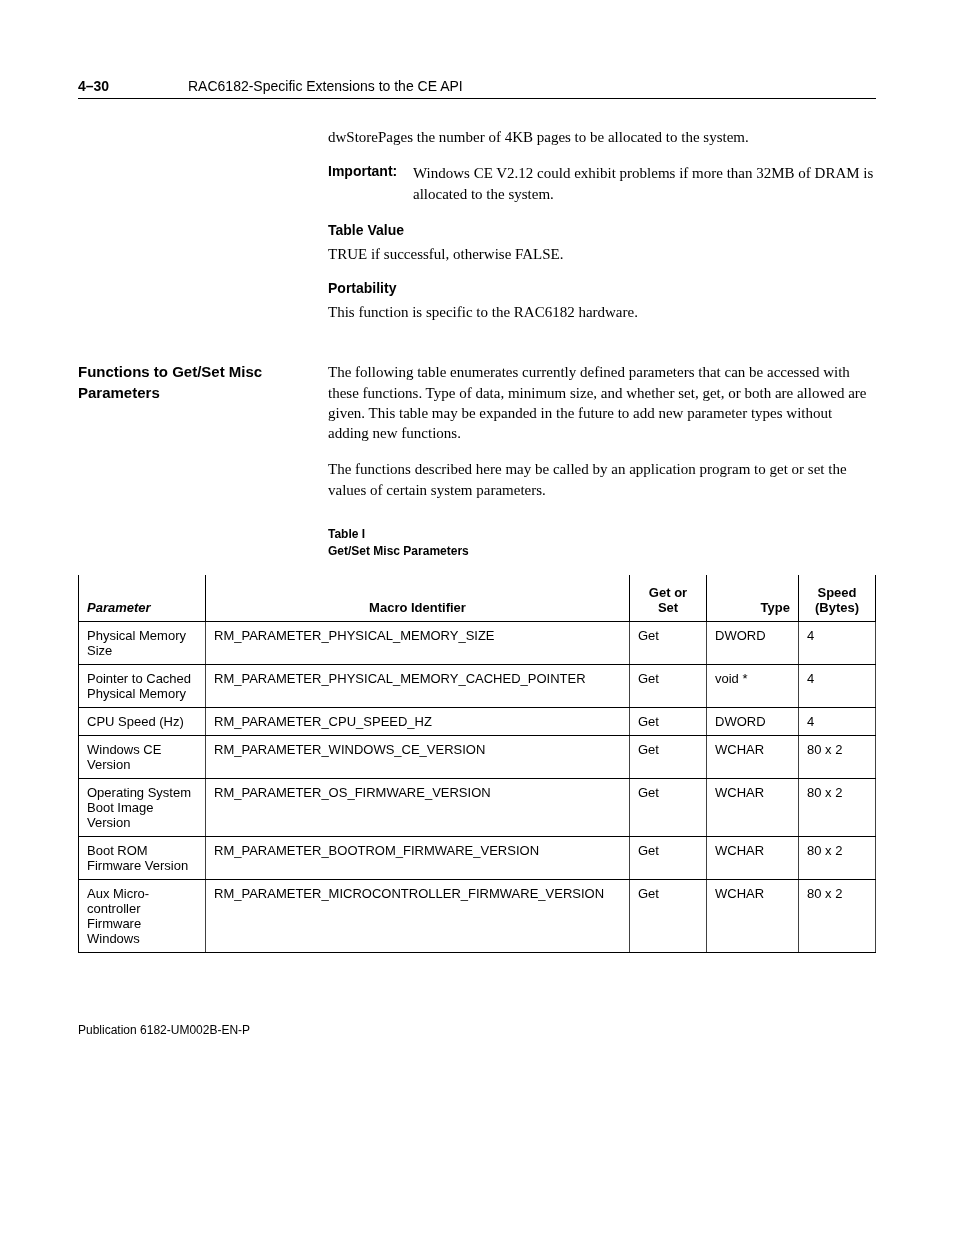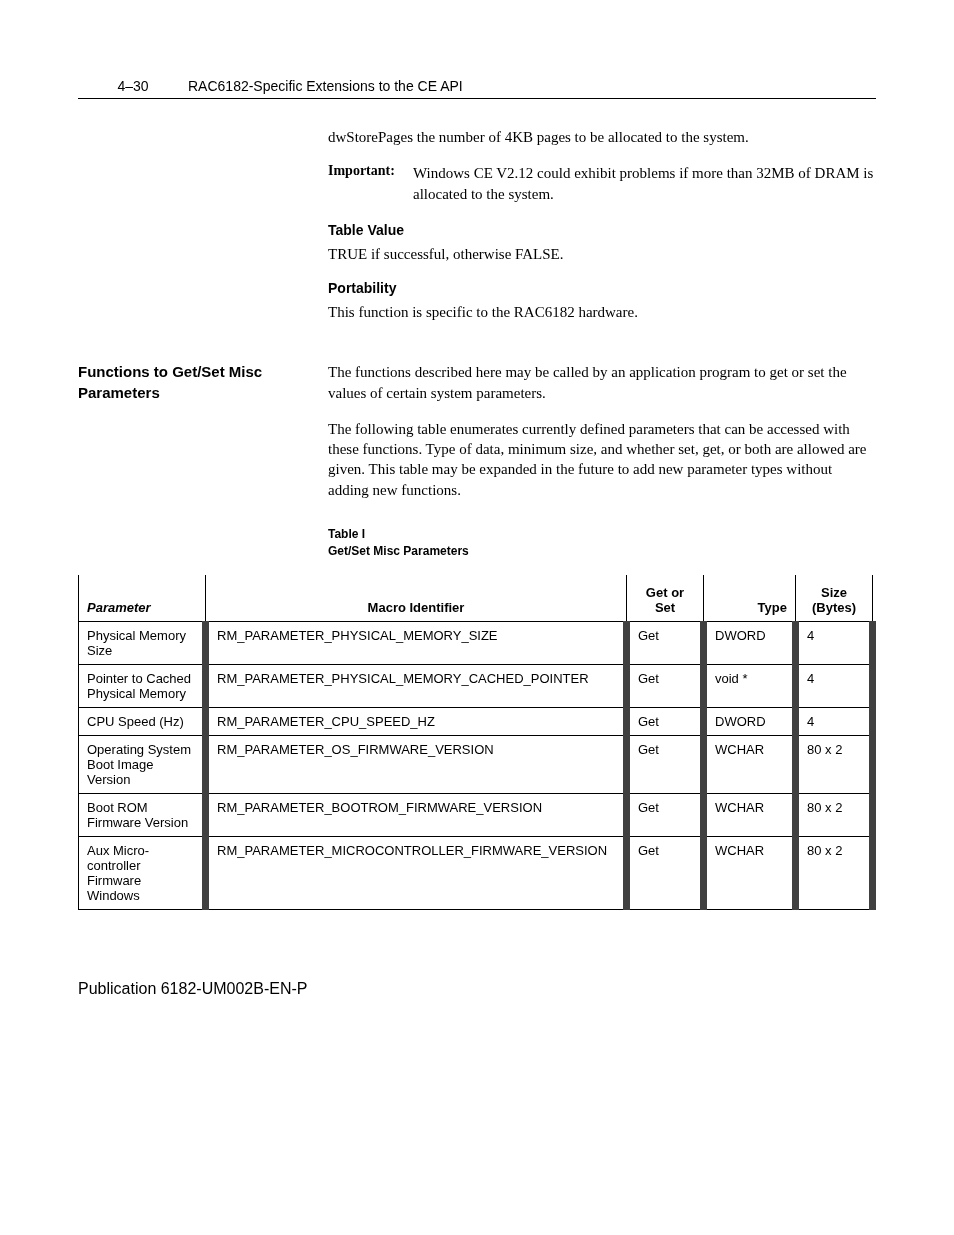--- a/index.html
+++ b/index.html
@@ -16,42 +16,41 @@
   }
   .header-row {
     display: flex;
     align-items: baseline;
     border-bottom: 1px solid #000;
     padding-bottom: 4px;
     margin-bottom: 28px;
   }
   .page-num {
     font-family: Arial, Helvetica, sans-serif;
-    font-weight: normal;
+    font-weight: bold;
     font-size: 14px;
     width: 110px;
-    text-align: center;
   }
   .page-title {
     font-family: Arial, Helvetica, sans-serif;
     font-size: 14px;
   }
   .body-col {
     margin-left: 250px;
   }
   .para {
     margin: 0 0 16px 0;
     line-height: 1.35;
   }
   .important-row {
     display: flex;
     margin-bottom: 18px;
   }
   .important-label {
-    font-family: Liberation Serif, serif;
+    font-family: Liberation Sans, sans-serif;
     font-weight: bold;
     font-size: 14px;
     width: 85px;
     flex-shrink: 0;
   }
   .important-text {
     flex: 1;
     line-height: 1.35;
   }
   .sub-heading {
@@ -94,35 +93,35 @@
     border-right: 1px solid #000;
     border-bottom: 1px solid #000;
     padding: 10px 8px 6px 8px;
     font-weight: bold;
     text-align: center;
     vertical-align: bottom;
   }
   th:first-child { text-align: left; padding-left: 8px; }
   td {
     border-left: 1px solid #000;
-    border-right: 7px solid #404040;
+    border-right: 1px solid #404040;
     border-bottom: 1px solid #000;
     padding: 6px 8px;
     vertical-align: top;
     text-align: left;
   }
   td.center { text-align: left; }
   .col-param { width: 110px; font-style: italic; }
   .col-macro { }
   .col-getset { width: 60px; }
   .col-type { width: 75px; text-align: right;}
   .col-size { width: 60px; }
   .footer {
     font-family: Arial, Helvetica, sans-serif;
-    font-size: 16px;
+    font-size: 12px;
     margin-top: 70px;
   }
 </style>
 </head>
 <body>
 
 <div class="page">
 
   <div class="header-row">
     <span class="page-num">4–30</span>
@@ -140,37 +139,37 @@
     <div class="sub-heading">Table Value</div>
     <p class="para">TRUE if successful, otherwise FALSE.</p>
 
     <div class="sub-heading">Portability</div>
     <p class="para">This function is specific to the RAC6182 hardware.</p>
   </div>
 
   <div class="two-col">
     <div class="side-heading">Functions to Get/Set Misc Parameters</div>
     <div class="right-col">
+      <p class="para">The following table enumerates currently defined parameters that can be accessed with these functions.  Type of data, minimum size, and whether set, get, or both are allowed are given.  This table may be expanded in the future to add new parameter types without adding new functions.</p>
       <p class="para">The functions described here may be called by an application program to get or set the values of certain system parameters.</p>
-      <p class="para">The following table enumerates currently defined parameters that can be accessed with these functions.  Type of data, minimum size, and whether set, get, or both are allowed are given.  This table may be expanded in the future to add new parameter types without adding new functions.</p>
       <div class="table-caption">
         <span>Table I</span><br>
         <span>Get/Set Misc Parameters</span>
       </div>
     </div>
   </div>
 
   <table>
     <thead>
       <tr>
         <th class="col-param">Parameter</th>
         <th class="col-macro">Macro Identifier</th>
         <th class="col-getset">Get or Set</th>
         <th class="col-type">Type</th>
-        <th class="col-size">Size (Bytes)</th>
+        <th class="col-size">Speed (Bytes)</th>
       </tr>
     </thead>
     <tbody>
       <tr>
         <td>Physical Memory Size</td>
         <td>RM_PARAMETER_PHYSICAL_MEMORY_SIZE</td>
         <td class="center">Get</td>
         <td class="center">DWORD</td>
         <td class="center">4</td>
       </tr>
@@ -182,20 +181,27 @@
         <td class="center">4</td>
       </tr>
       <tr>
         <td>CPU Speed (Hz)</td>
         <td>RM_PARAMETER_CPU_SPEED_HZ</td>
         <td class="center">Get</td>
         <td class="center">DWORD</td>
         <td class="center">4</td>
       </tr>
       <tr>
+        <td>Windows CE Version</td>
+        <td>RM_PARAMETER_WINDOWS_CE_VERSION</td>
+        <td class="center">Get</td>
+        <td class="center">WCHAR</td>
+        <td class="center">80 x 2</td>
+      </tr>
+      <tr>
         <td>Operating System Boot Image Version</td>
         <td>RM_PARAMETER_OS_FIRMWARE_VERSION</td>
         <td class="center">Get</td>
         <td class="center">WCHAR</td>
         <td class="center">80 x 2</td>
       </tr>
       <tr>
         <td>Boot ROM Firmware Version</td>
         <td>RM_PARAMETER_BOOTROM_FIRMWARE_VERSION</td>
         <td class="center">Get</td>

